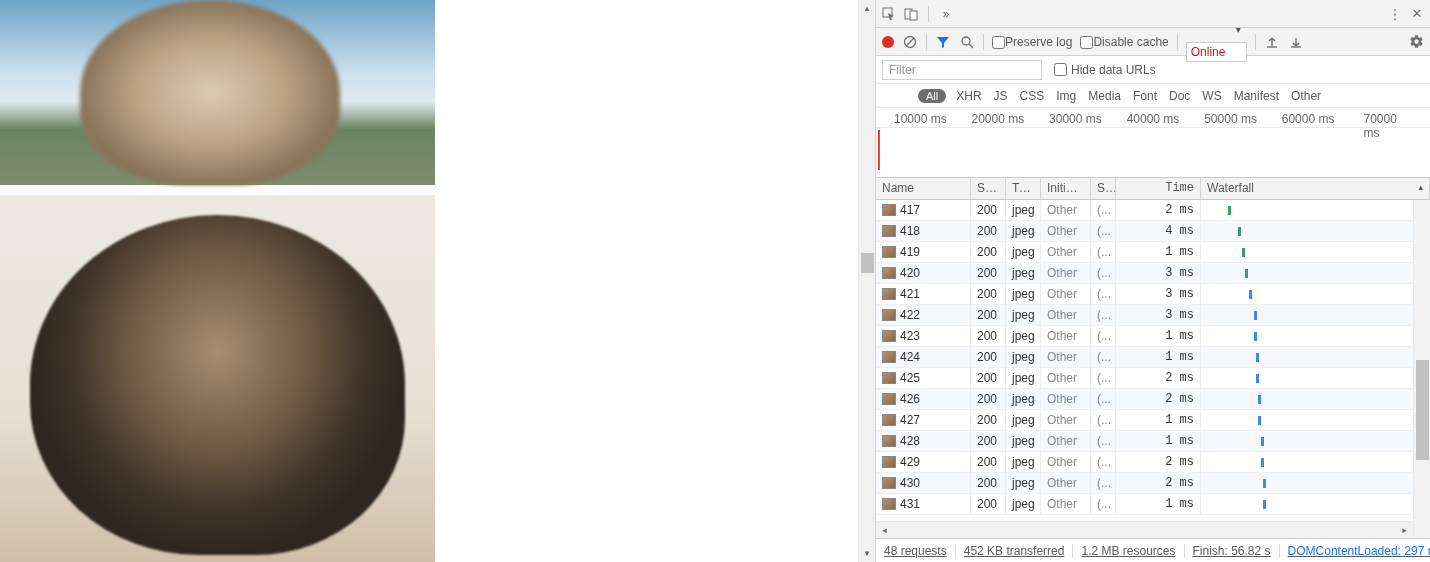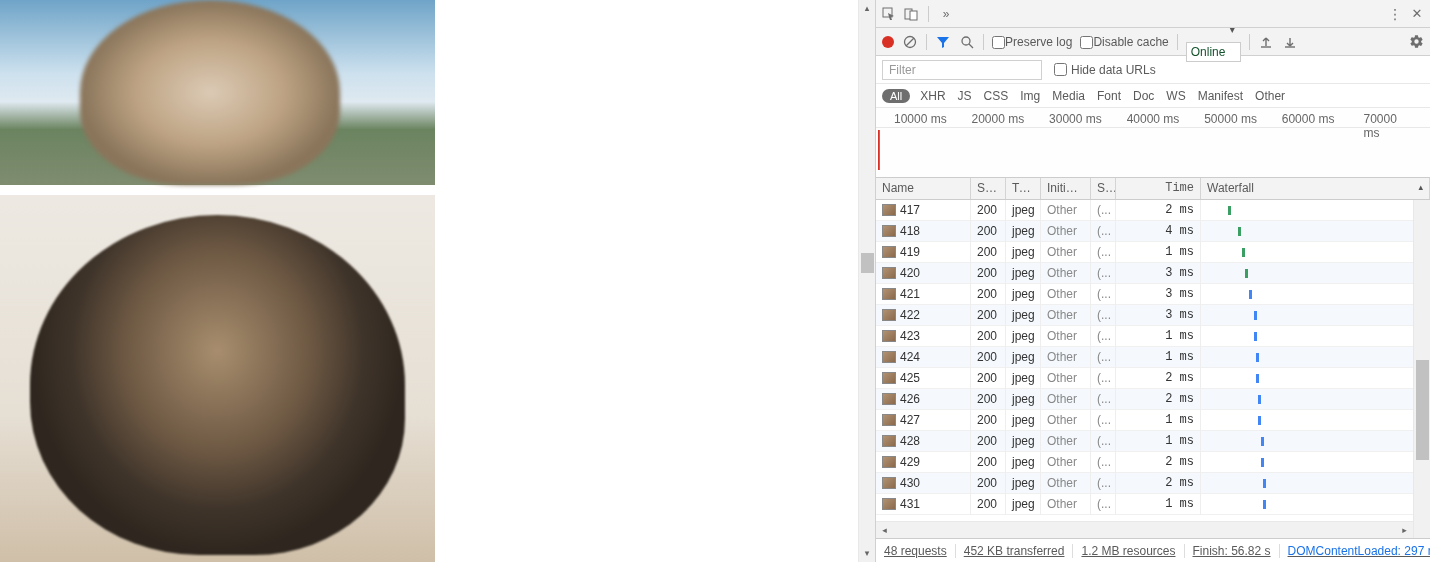--- a/index.html
+++ b/index.html
@@ -28,31 +28,31 @@
 .dt-tabs .iconbtn{width:18px;height:18px;display:flex;align-items:center;justify-content:center;color:#6e6e6e;}
 .dt-tabs .sep{width:1px;height:16px;background:#ccc;margin:0 4px;}
 
 .dt-toolbar { height:28px; border-bottom:1px solid #d0d0d0; background:#f3f3f3; display:flex; align-items:center; padding:0 6px; gap:8px; }
 .dt-toolbar .rec{width:12px;height:12px;border-radius:50%;background:#d93025;}
 .dt-toolbar .iconbtn{width:16px;height:16px;display:flex;align-items:center;justify-content:center;color:#6e6e6e;}
 .dt-toolbar .iconbtn.blue{color:#1a73e8;}
 .dt-toolbar label{display:flex;align-items:flex-end;gap:0;color:#5a5a5a;}
 .dt-toolbar input[type=checkbox]{margin:0;}
 .dt-toolbar .sep{width:1px;height:16px;background:#ccc;}
-.dt-toolbar select{border:1px solid #ccc;background:#fff;height:20px;font-size:12px;padding:0 14px 0 4px;color:#14532d;appearance:none;margin-top:20px;}
+.dt-toolbar select{border:1px solid #ccc;background:#fff;height:20px;font-size:12px;padding:0 20px 0 4px;color:#b91c1c;appearance:none;margin-top:20px;}
 .dt-toolbar .select-wrap{position:relative;}
 .dt-toolbar .select-wrap::after{content:"▾";position:absolute;right:6px;top:2px;font-size:10px;color:#555;pointer-events:none;}
 
 .dt-filterbar{height:28px;border-bottom:1px solid #e8e8e8;display:flex;align-items:center;padding:0 6px;gap:12px;}
 .dt-filterbar input[type=text]{width:160px;height:20px;border:1px solid #d0d0d0;padding:0 6px;font-size:12px;color:#333;}
 .dt-filterbar input[type=text]::placeholder{color:#999;}
 .dt-filterbar label{display:flex;align-items:center;gap:4px;color:#5a5a5a;}
 
 .dt-typebar{height:24px;border-bottom:1px solid #e8e8e8;display:flex;align-items:center;padding:0 6px;gap:10px;color:#5a5a5a;}
-.dt-typebar .pill{background:#6e6e6e;color:#fff;border-radius:8px;padding:1px 8px;font-size:11px;}
+.dt-typebar .pill{background:#6e6e6e;color:#fff;border-radius:8px;padding:1px 8px;font-size:11px;margin-left:36px;}
 .dt-typebar span{cursor:default;}
 
 .dt-overview{height:70px;border-bottom:1px solid #ccc;position:relative;background:#fefefe;}
 .dt-overview .ruler{height:20px;border-bottom:1px solid #e8e8e8;position:relative;font-size:12px;color:#666;}
 .dt-overview .tick{position:absolute;top:4px;transform:translateX(-50%);}
 .dt-overview .mark{position:absolute;top:22px;width:1px;height:40px;}
 
 .dt-headers{height:22px;border-bottom:1px solid #ccc;background:#f3f3f3;display:flex;color:#5a5a5a;}
 .dt-headers .hc{border-right:1px solid #d4d4d4;padding:3px 6px;white-space:nowrap;overflow:hidden;text-overflow:ellipsis;}
 .col-name{width:95px;}

